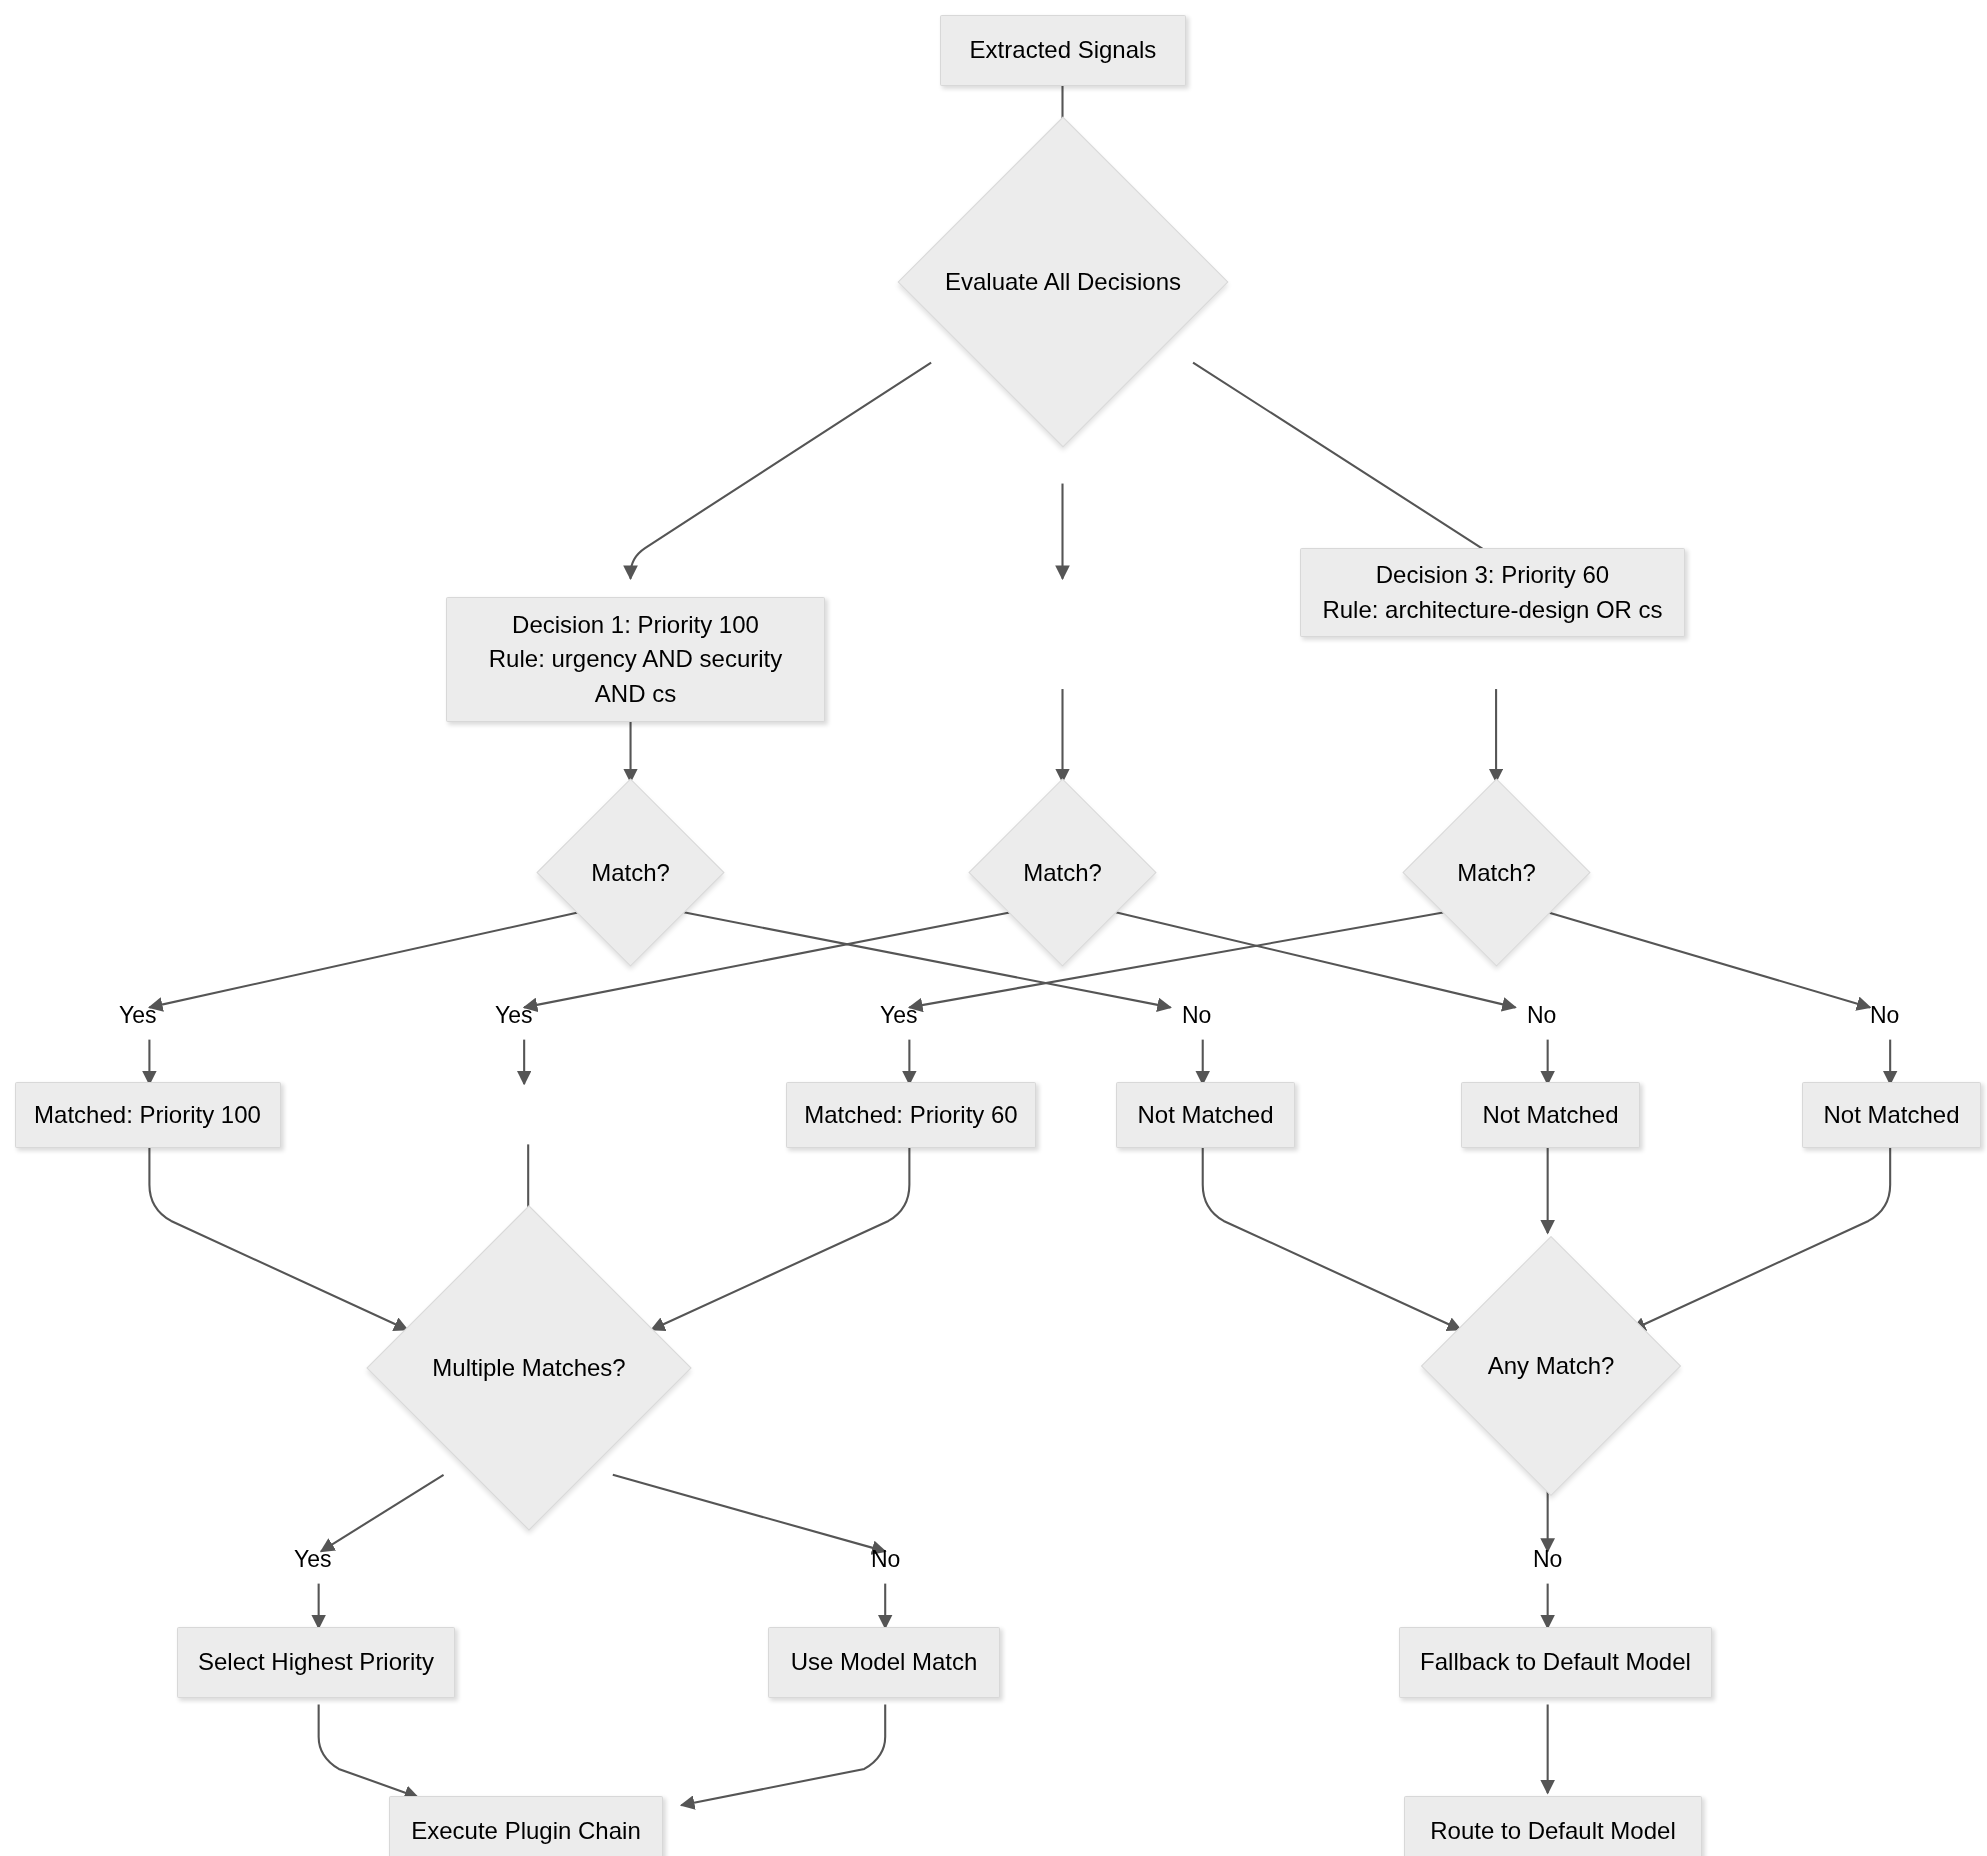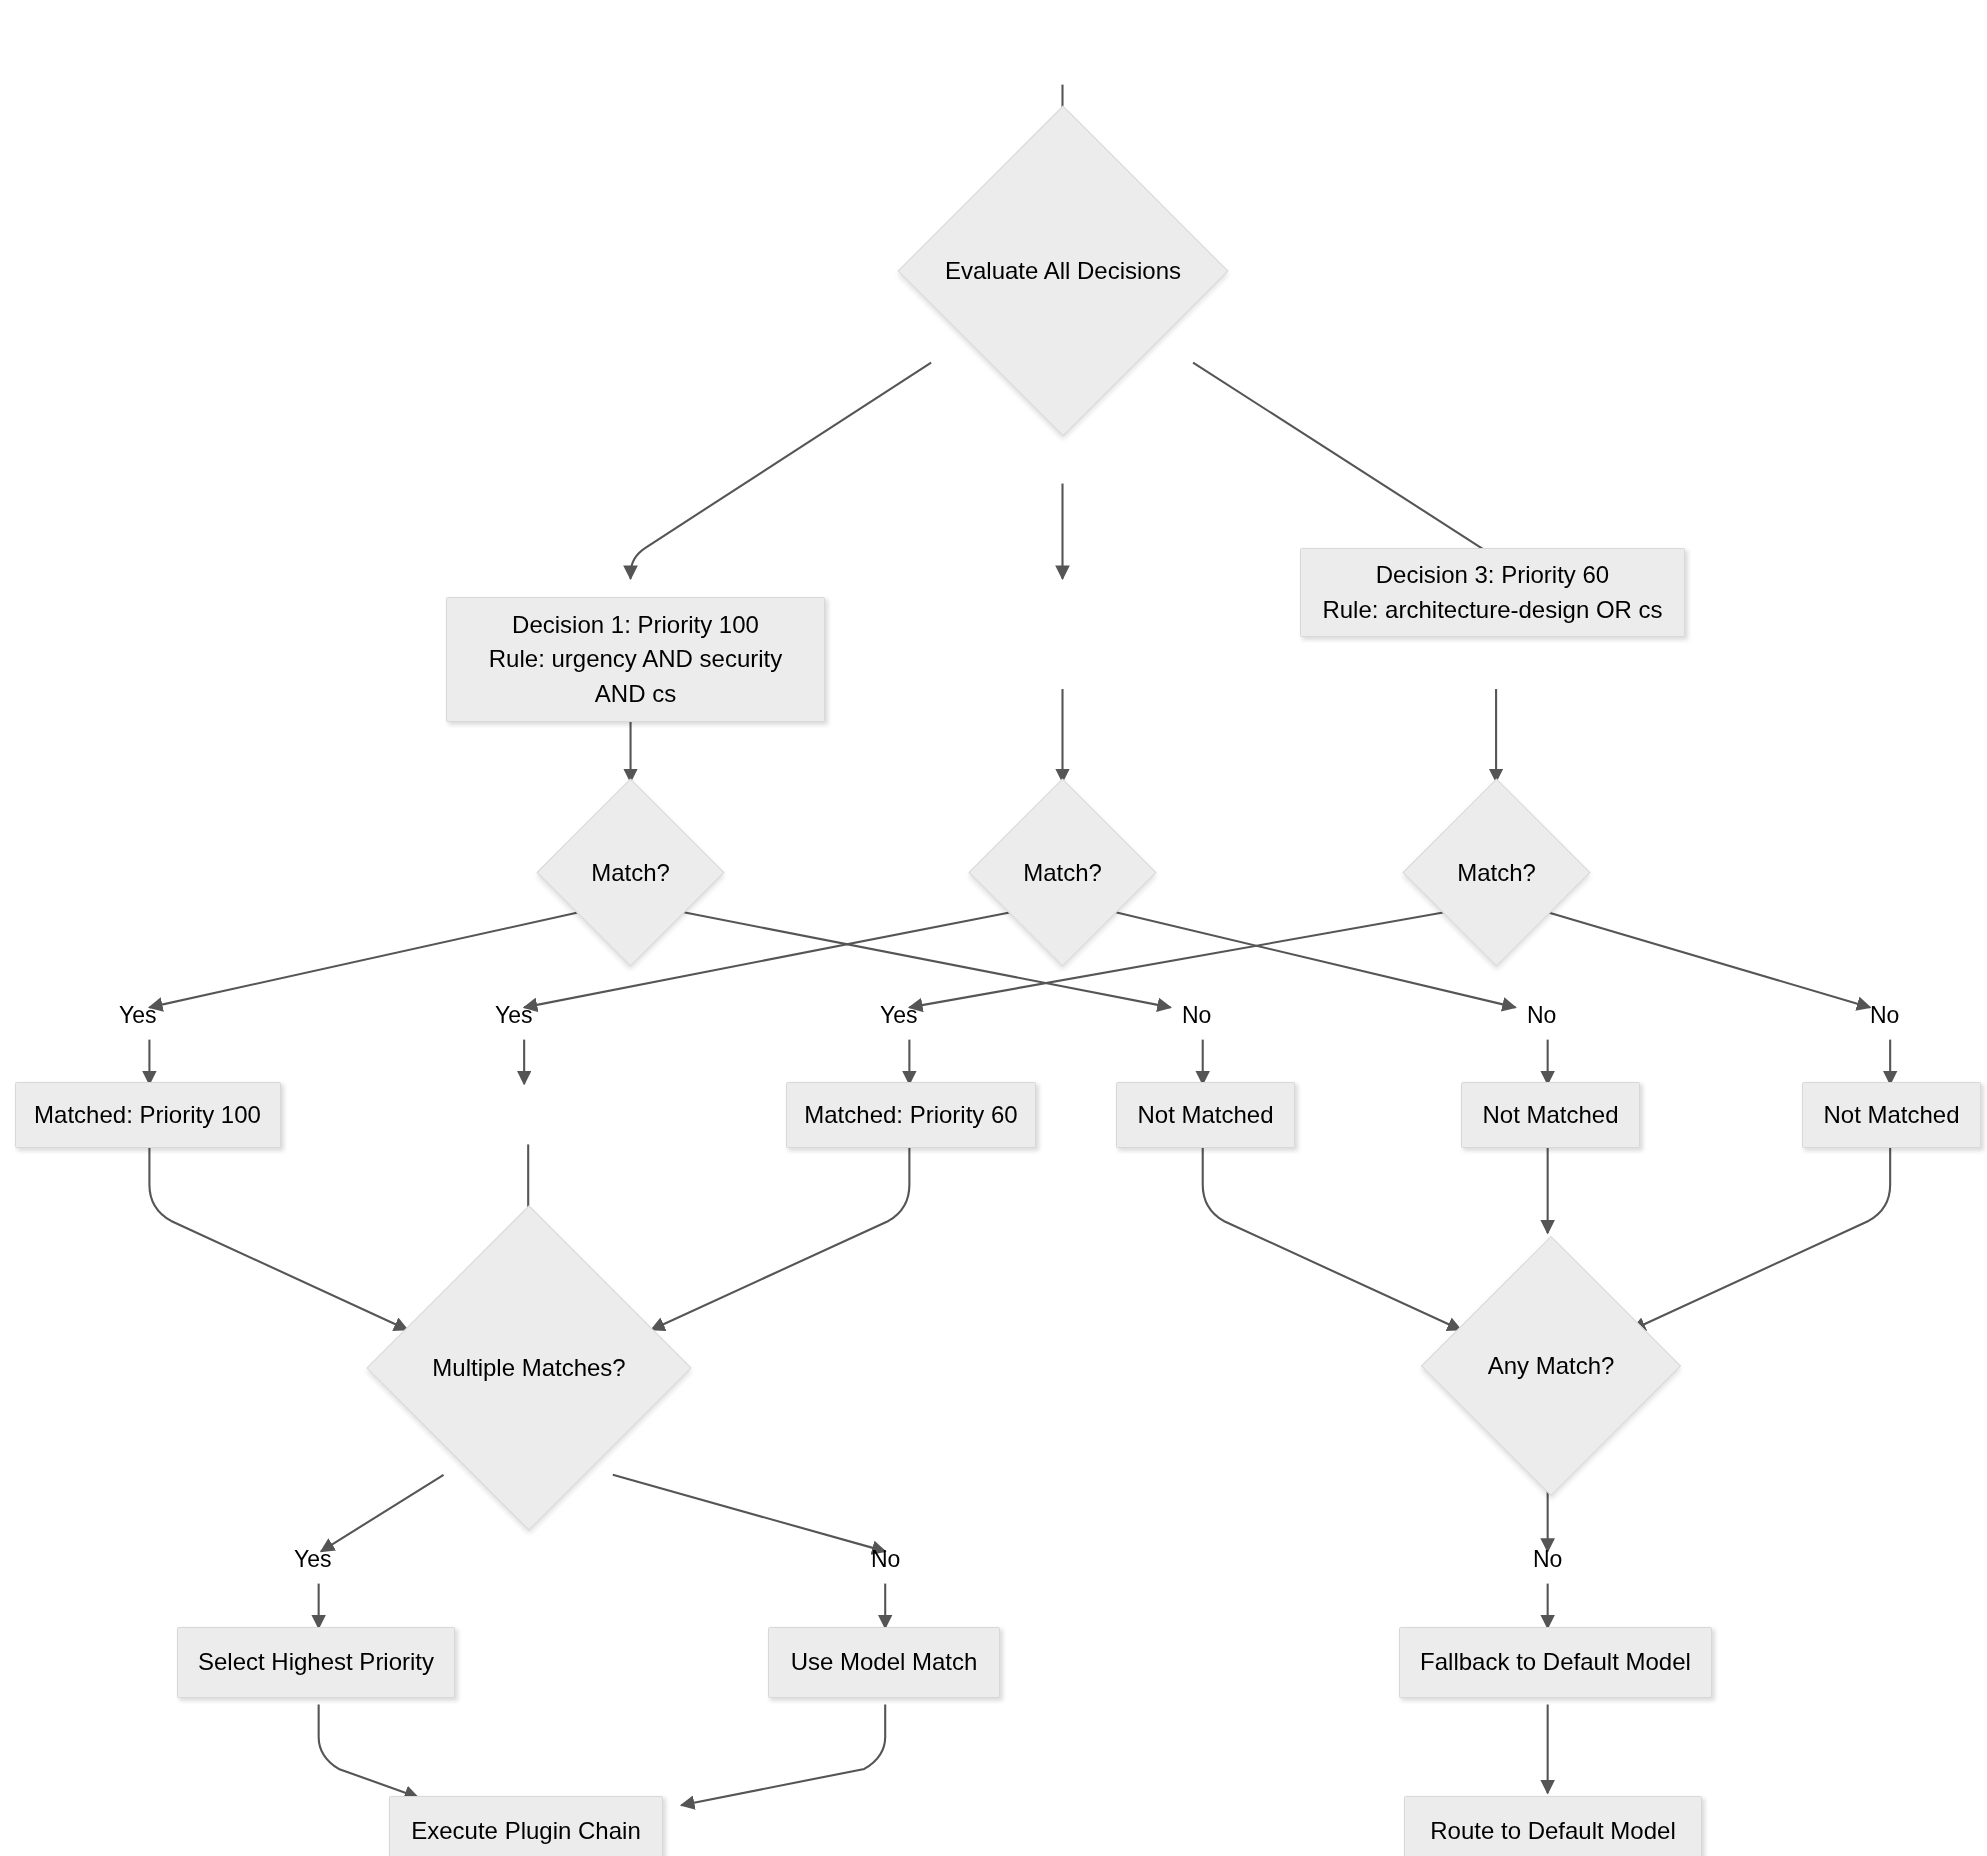--- a/index.html
+++ b/index.html
@@ -144,22 +144,25 @@
       <path d="M 1920 1830 L 1920 1925"></path>
       <path d="M 1920 1965 L 1920 2020"></path>
 
       <path d="M 395 2115 L 395 2155 Q 395 2180 420 2195 L 518 2230"></path>
       <path d="M 1098 2115 L 1098 2155 Q 1098 2180 1072 2195 L 845 2240"></path>
 
       <path d="M 1920 2115 L 1920 2225"></path>
     </g>
   </svg>
 
-
-  <div class="diamond-wrap" style="left:946px; top:154px; width:234px; height:234px;">
+  <div class="node rect" style="left:940px; top:14.5px; width:246px; height:71px;">
+    <span class="txt">Extracted Signals</span>
+  </div>
+
+  <div class="diamond-wrap" style="left:946px; top:165px; width:234px; height:234px;">
     <div class="diamond-shape"></div>
     <div class="diamond-label">Evaluate All Decisions</div>
   </div>
 
   <div class="node rect" style="left:446px; top:597px; width:379px; height:125px;">
     <span class="txt">Decision 1: Priority 100
 Rule: urgency AND security
 AND cs</span>
   </div>
 

